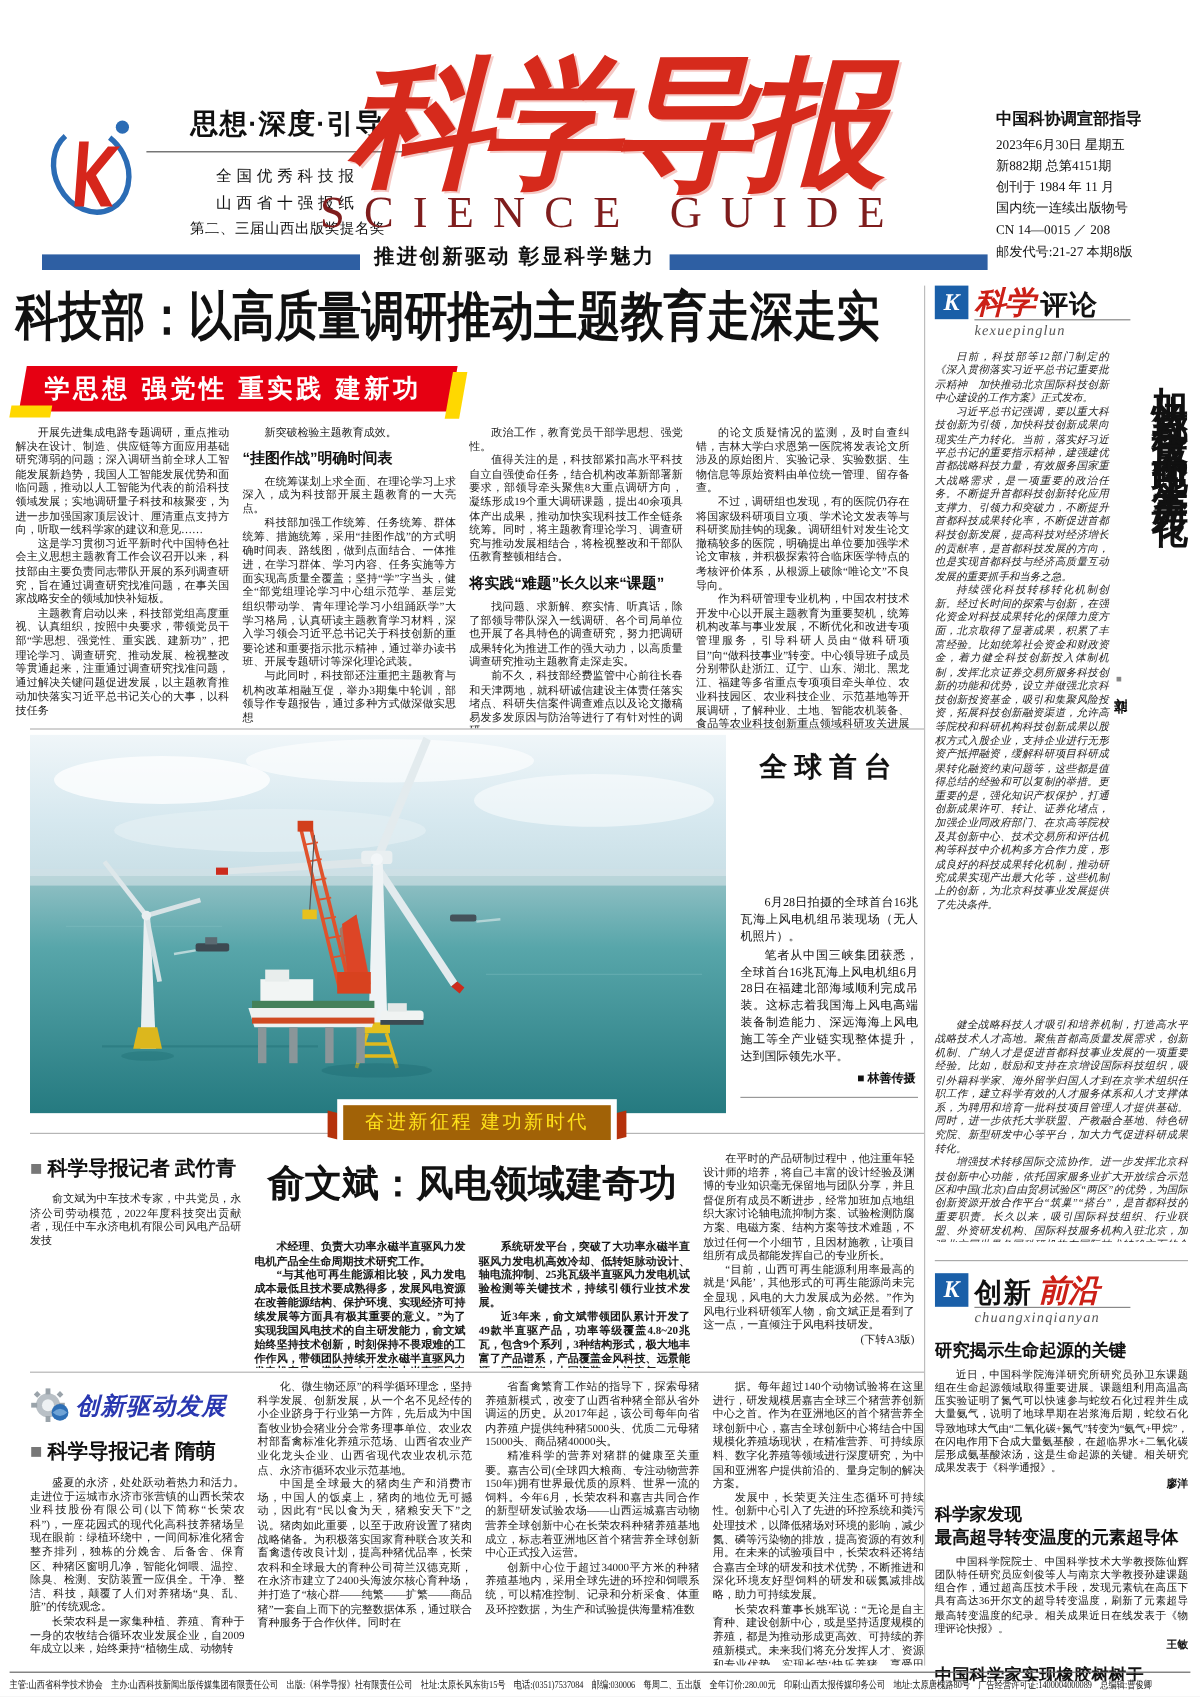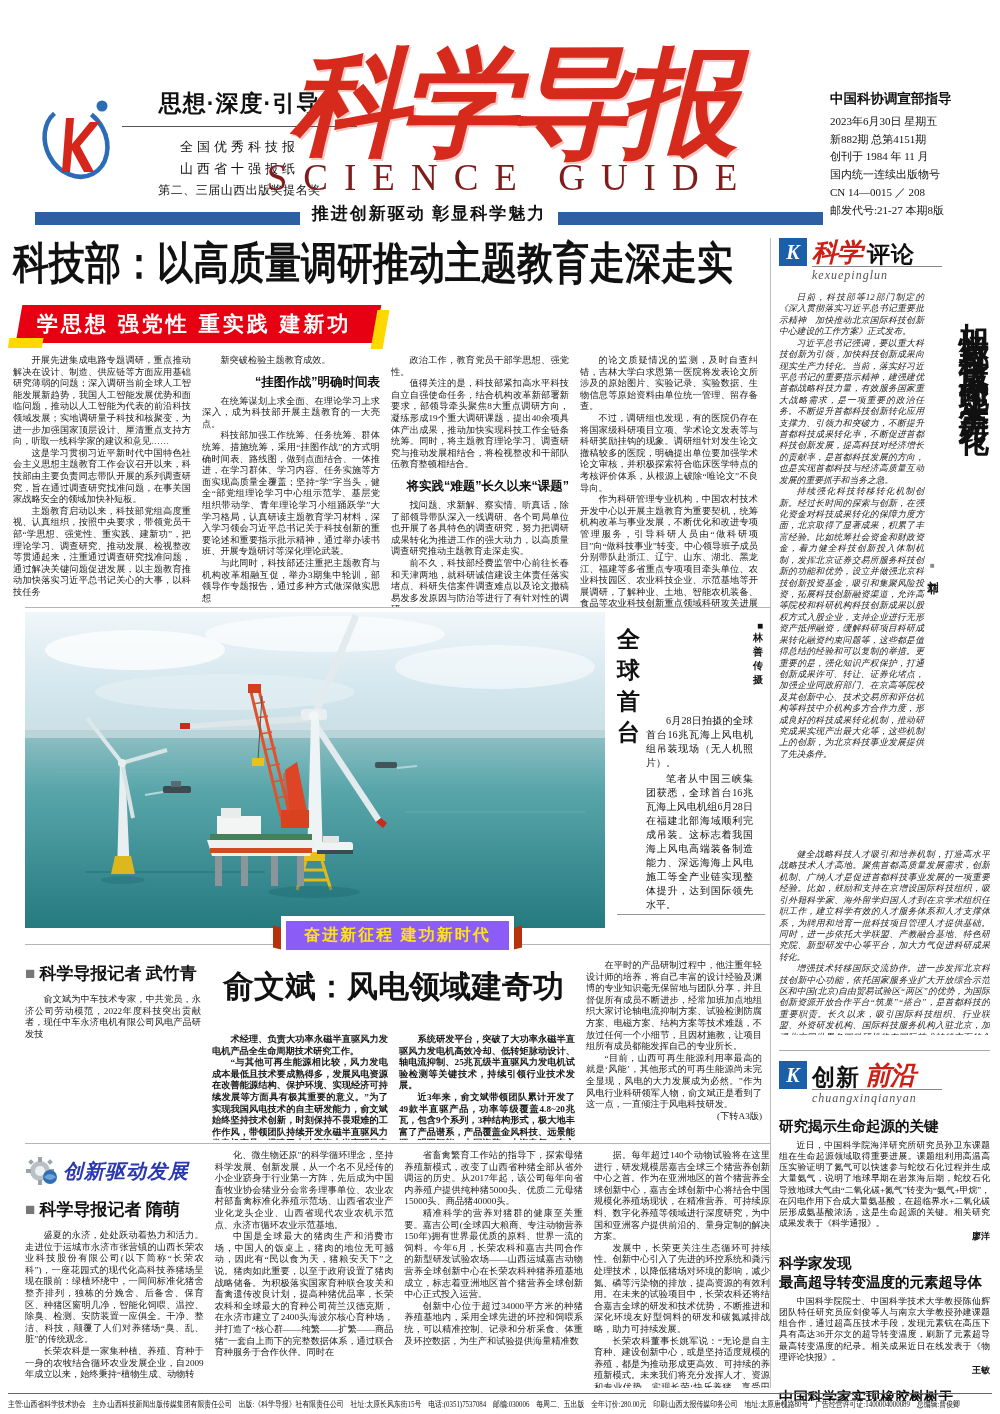--- a/index.html
+++ b/index.html
@@ -32,26 +32,26 @@
                    white-space:nowrap;letter-spacing:0;transform:scaleY(1.22);transform-origin:top left;}
   .banner{display:inline-block;position:relative;margin-top:22px;margin-left:6px;background:#e60012;
           transform:skewX(-10deg);padding:5px 26px 5px 18px;z-index:1;}
   .banner::after{content:"";position:absolute;right:-9px;top:5px;bottom:-6px;width:12px;background:#ffd800;z-index:-1;}
   .banner::before{content:"";position:absolute;left:-7px;bottom:-5px;width:34px;height:10px;background:#ffd800;z-index:-1;}
   .banner span{display:inline-block;transform:skewX(10deg);color:#fff;font-weight:900;font-size:21px;
                letter-spacing:3px;font-family:"Liberation Sans",sans-serif;}
   .ma-cols{display:flex;gap:11px;margin-top:12px;height:252px;overflow:hidden;}
   .ma-cols .col{flex:1;min-width:0;}
   .art p{font-size:9.2px;line-height:1.26;text-align:justify;text-indent:2em;margin:0;color:#1a1a1a;}
-  .art h4{font-size:12.5px;font-weight:900;font-family:"Liberation Sans",sans-serif;margin:7px 0 5px;text-indent:0;text-align:right;}
+  .art h4{font-size:12.5px;font-weight:900;font-family:"Liberation Sans",sans-serif;margin:7px 0 5px;text-indent:0;}
   .art .cont{text-align:right;text-indent:0;font-size:9.2px;}
   
   .photo{position:absolute;top:612px;left:25px;width:580px;height:316px;overflow:hidden;}
   
-  .caption{position:absolute;top:618px;left:617px;width:148px;height:296px;display:flex;flex-direction:row;
+  .caption{position:absolute;top:618px;left:617px;width:148px;height:296px;display:flex;flex-direction:column;
            border-bottom:1px solid #999;}
   .caption h3{margin:6px 0 0;text-align:center;font-size:23px;letter-spacing:6px;font-weight:900;
               font-family:"Liberation Sans",sans-serif;}
   .cap-body{margin-top:auto;}
   .cap-body p{font-size:10px;line-height:1.4;text-align:justify;text-indent:2em;margin:0 0 2px;}
   .credit{text-align:right;font-size:10px;font-weight:bold;padding:2px 2px 8px 0;}
   
   .sec-head{display:flex;align-items:flex-end;gap:5px;}
   .kbox{width:28px;height:28px;background:#1a5fa8;color:#fff;display:flex;align-items:center;justify-content:center;
         font-size:20px;font-weight:bold;font-style:italic;font-family:"Liberation Serif",serif;flex:0 0 auto;}
@@ -72,21 +72,21 @@
   .cm-bottom{margin-top:5px;height:186px;overflow:hidden;}
   
   .frontier{position:absolute;left:779px;top:1050px;width:211px;height:340px;overflow:hidden;
             border-top:1px solid #aaa;padding-top:10px;}
   .frontier h3{font-size:14.5px;font-weight:900;font-family:"Liberation Sans",sans-serif;margin:11px 0 4px;
                line-height:1.3;white-space:pre-line;}
   .frontier p{font-size:8.8px;line-height:1.27;text-align:justify;text-indent:2em;margin:0;}
   .fr-author{text-align:right;font-weight:bold;font-size:9px;margin-top:1px;}
   
   .ribbon-wrap{position:absolute;top:921px;left:25px;width:745px;text-align:center;z-index:3;}
-  .ribbon{display:inline-block;position:relative;background:#8b5cf6;color:#ffe11a;font-weight:700;font-size:16px;
+  .ribbon{display:inline-block;position:relative;background:#a16207;color:#ffe11a;font-weight:400;font-size:16px;
           letter-spacing:2px;padding:4px 18px;font-family:"Liberation Sans",sans-serif;box-shadow:0 0 0 5px #fff;}
   .ribbon::before,.ribbon::after{content:"";position:absolute;top:7px;width:20px;height:22px;background:#b5320c;z-index:-1;}
   .ribbon::before{left:-13px;transform:skewY(14deg);}
   .ribbon::after{right:-13px;transform:skewY(-14deg);}
   
   .yu{position:absolute;top:960px;left:25px;width:745px;height:180px;overflow:hidden;display:flex;gap:11px;}
   .yu-col1{width:176px;flex:0 0 auto;}
   .byline{font-size:17px;font-weight:bold;font-family:Liberation Serif, serif;margin:2px 0 9px;}
   .byline .sq{color:#777;}
   .yu-mid{width:363px;flex:0 0 auto;}

